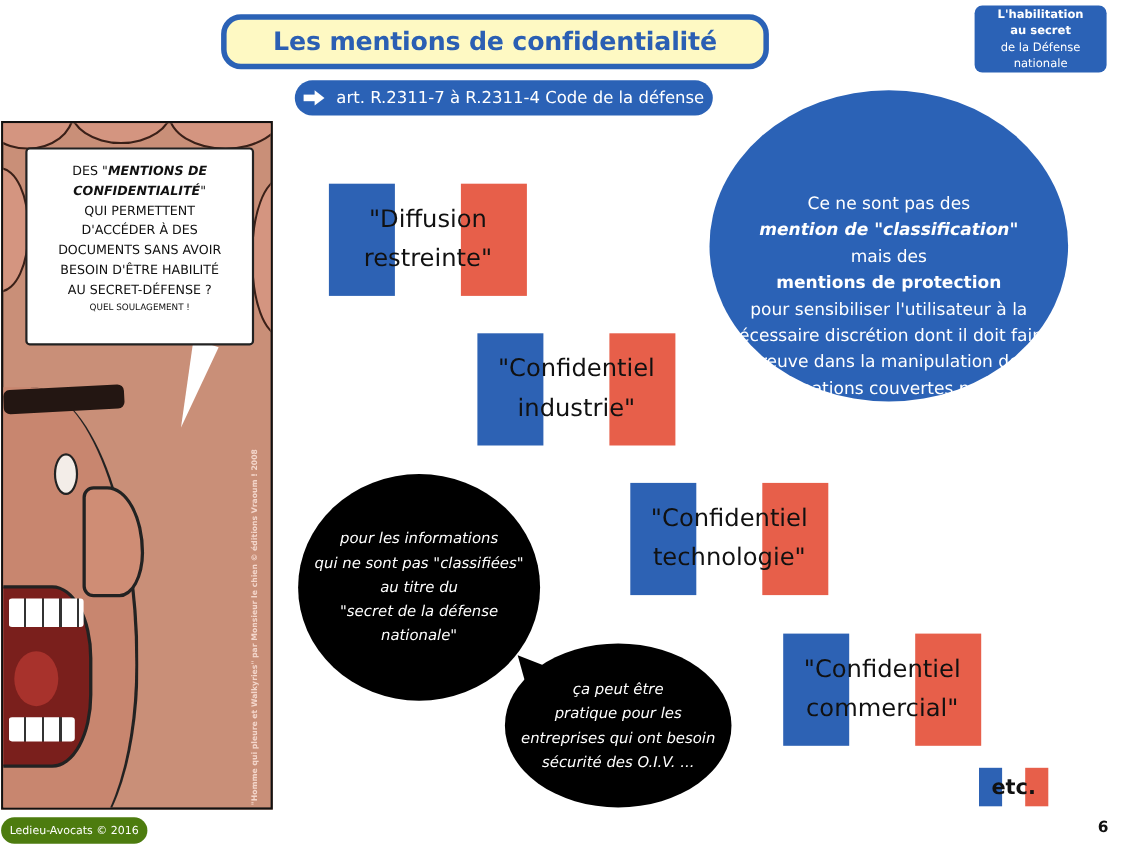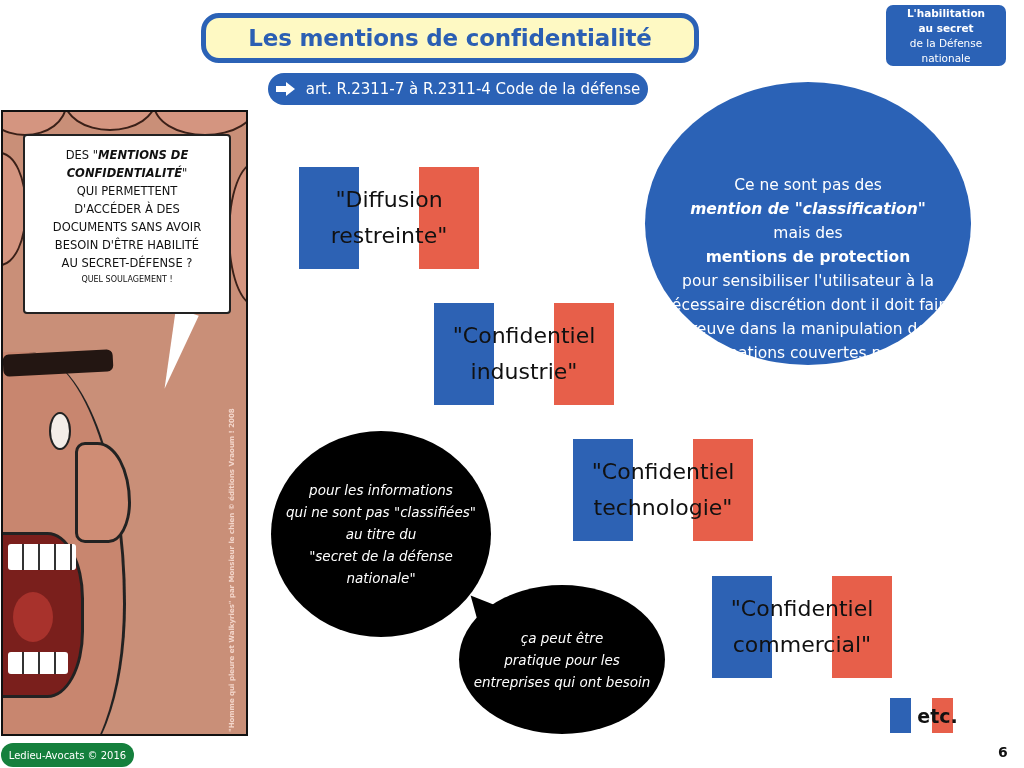--- a/index.html
+++ b/index.html
@@ -99,21 +99,21 @@
     .flag .red { position: absolute; right: 0; top: 0; width: 60px; height: 100%; background: #e75f4a; }
     .flag .label {
       position: absolute; left: 0; top: 0; width: 100%; height: 100%;
       display: flex; align-items: center; justify-content: center; text-align: center;
       font-size: 22px; line-height: 36px; color: #111; font-family: "DejaVu Sans", sans-serif;
     }
     .flag-small { position: absolute; left: 890px; top: 698px; width: 63px; height: 35px; }
     .flag-small .blue { position: absolute; left: 0; top: 0; width: 21px; height: 100%; background: #2d62b4; }
     .flag-small .red { position: absolute; right: 0; top: 0; width: 21px; height: 100%; background: #e75f4a; }
     .flag-small .label { position: absolute; left: 0; top: 0; width: 100%; height: 100%;
-      display: flex; align-items: center; justify-content: center; font-size: 19px; color: #111; font-weight: bold; padding-left: 16px; }
+      display: flex; align-items: center; justify-content: center; font-size: 19px; color: #111; font-weight: bold; }
 
     
     .blue-bubble {
       left: 645px; top: 82px; width: 326px; height: 283px;
       background: #2b62b6; border-radius: 50%;
       color: #fff; text-align: center; font-size: 15.5px; line-height: 24px;
       display: flex; flex-direction: column; justify-content: flex-end;
     }
     .blue-bubble .bi { font-weight: bold; font-style: italic; }
     .blue-bubble .b { font-weight: bold; }
@@ -127,21 +127,21 @@
     .bb1 { left: 271px; top: 431px; width: 220px; height: 206px; }
     .bb2 { left: 459px; top: 585px; width: 206px; height: 149px; }
     .bb-tail {
       position: absolute; left: 466px; top: 592px; width: 0; height: 0;
       border-left: 14px solid transparent; border-right: 14px solid transparent;
       border-bottom: 28px solid #000; transform: rotate(-42deg);
     }
 
     
     .footer-pill {
-      left: 1px; top: 743px; width: 133px; height: 24px; background: #15803d;
+      left: 1px; top: 743px; width: 133px; height: 24px; background: #4d7c0f;
       border-radius: 12px; color: #fff; font-size: 10px;
       display: flex; align-items: center; justify-content: center;
     }
     .page-num { left: 998px; top: 744px; font-size: 14px; font-weight: bold; color: #111; }
   </style>
 </head>
 <body>
 
 <div class="abs title-box">
   <span class="title-text">Les mentions de confidentialité</span>
@@ -250,18 +250,19 @@
   <div>qui ne sont pas "classifiées"</div>
   <div>au titre du</div>
   <div>"secret de la défense</div>
   <div>nationale"</div>
 </div>
 <div class="bb-tail"></div>
 <div class="black-bubble bb2">
   <div>ça peut être</div>
   <div>pratique pour les</div>
   <div>entreprises  qui ont besoin</div>
+  <div>sécurité des O.I.V. ...</div>
 </div>
 
 <div class="abs footer-pill">
   <span>Ledieu-Avocats © 2016</span>
 </div>
 <div class="abs page-num">6</div>
 
 </body></html>

